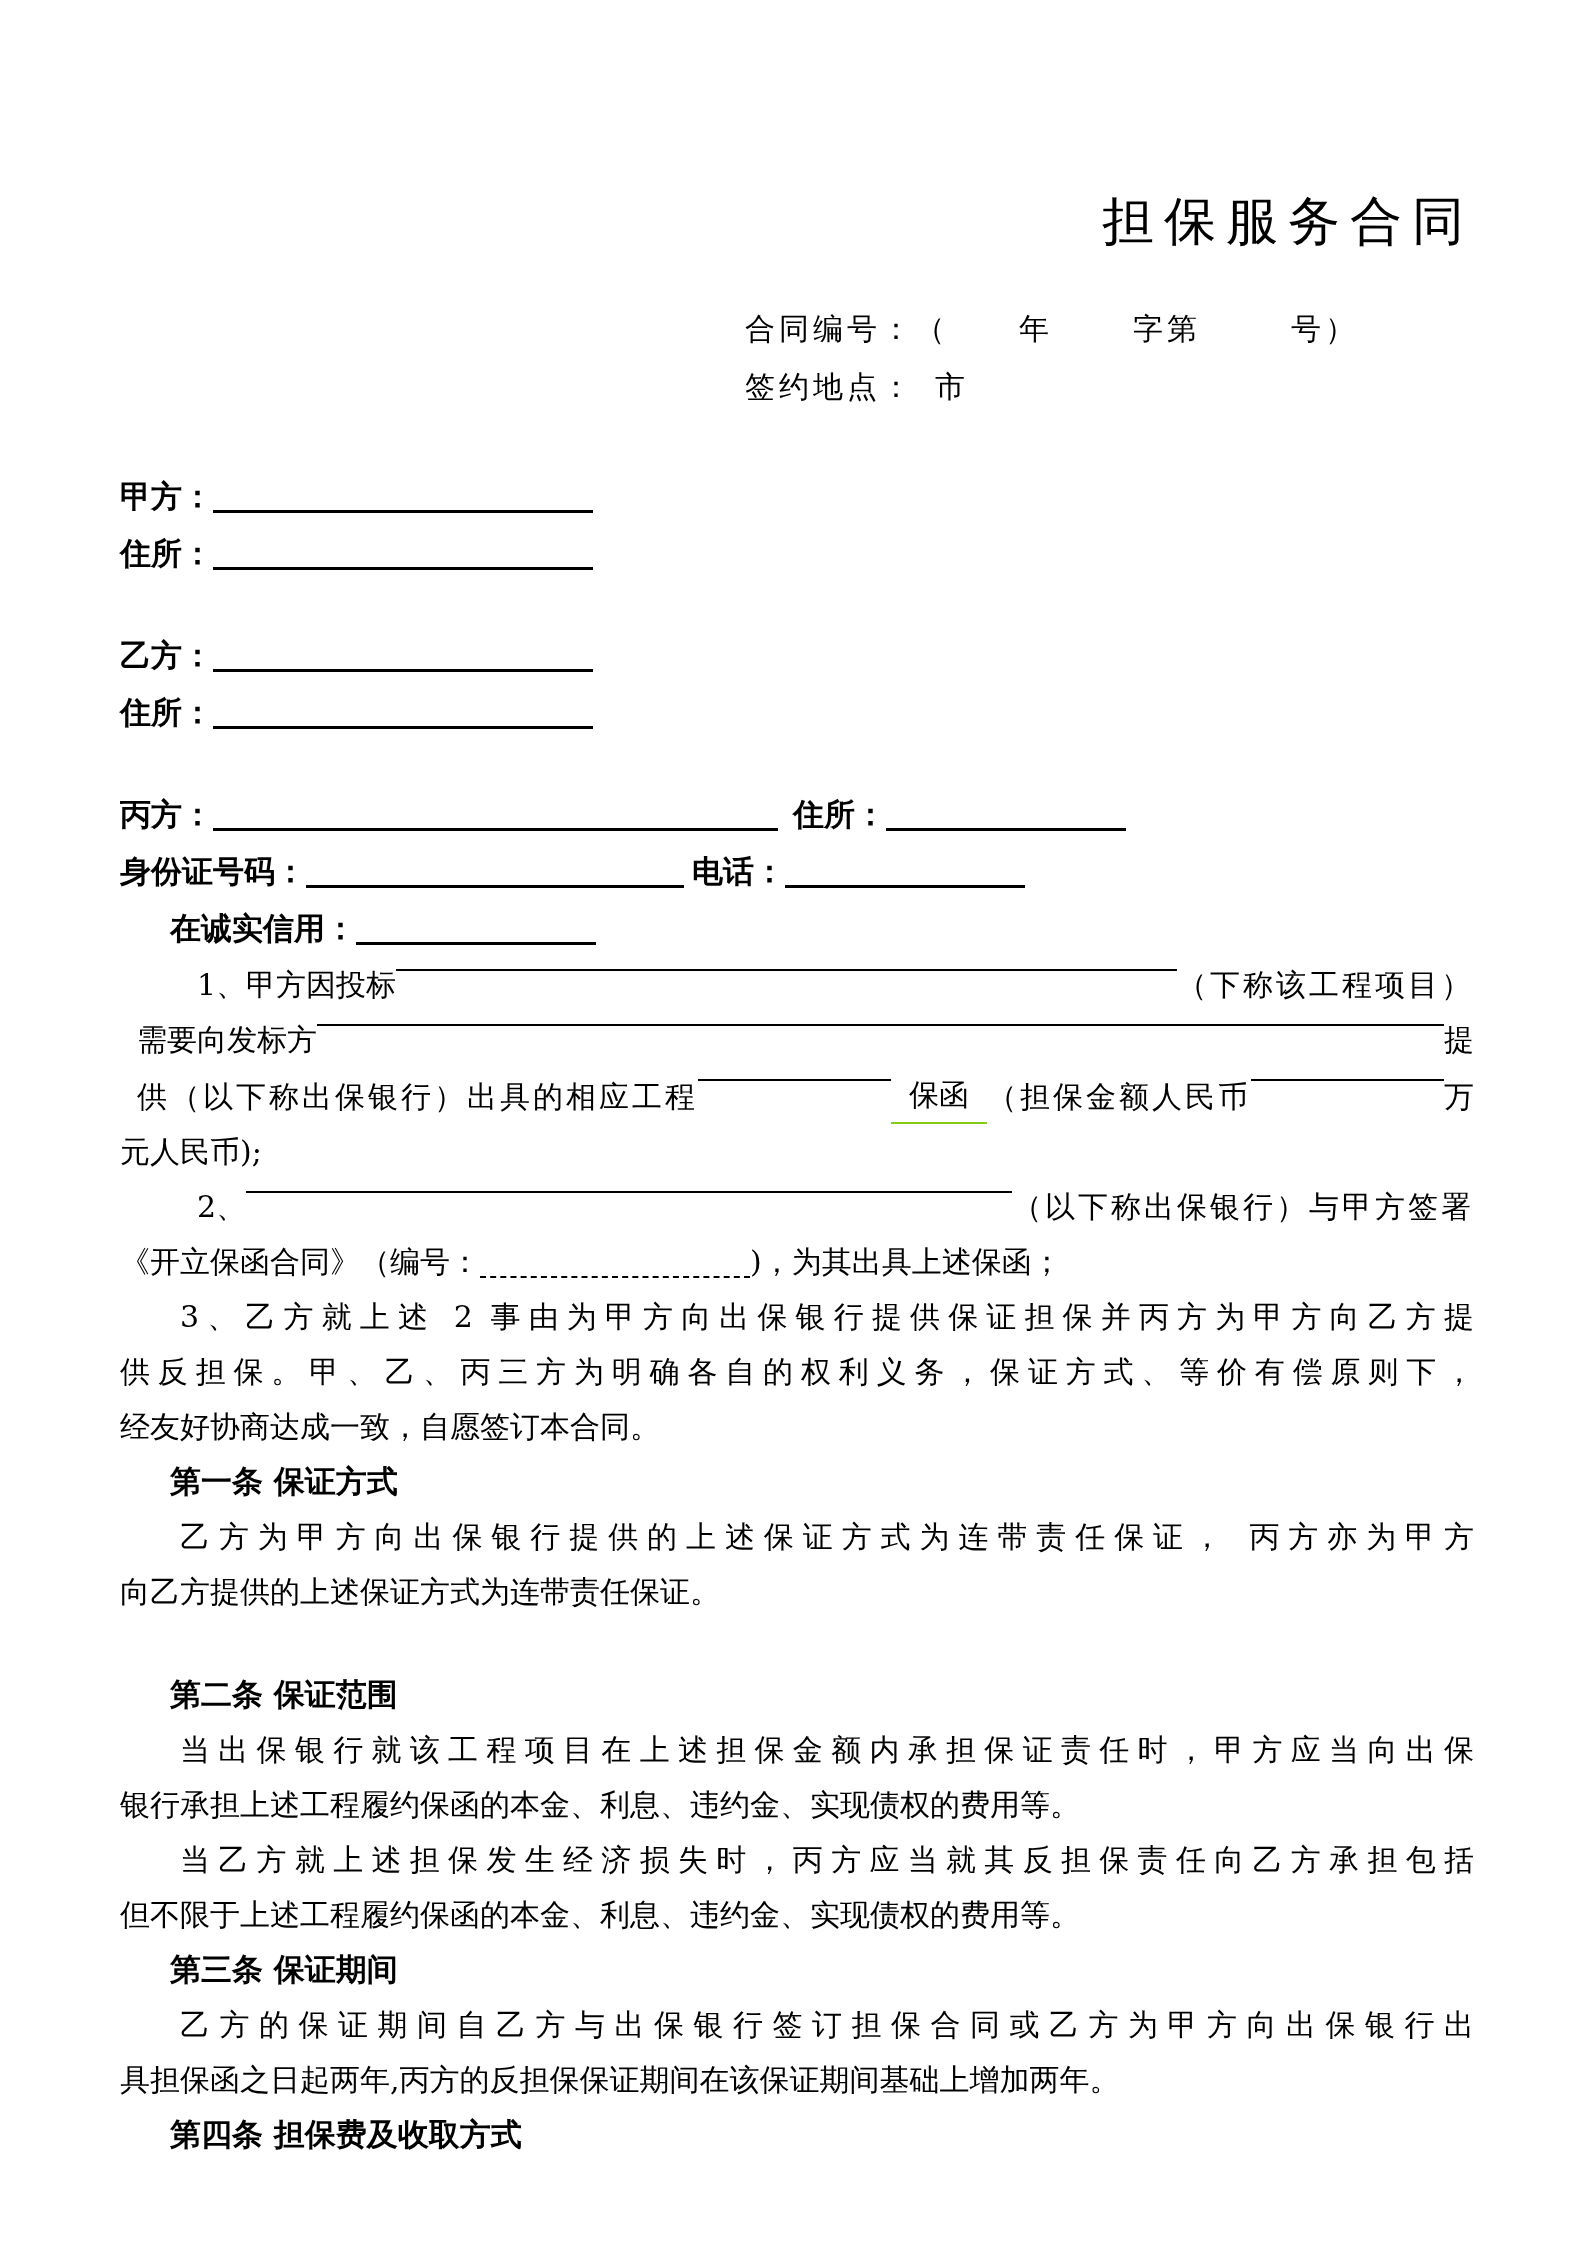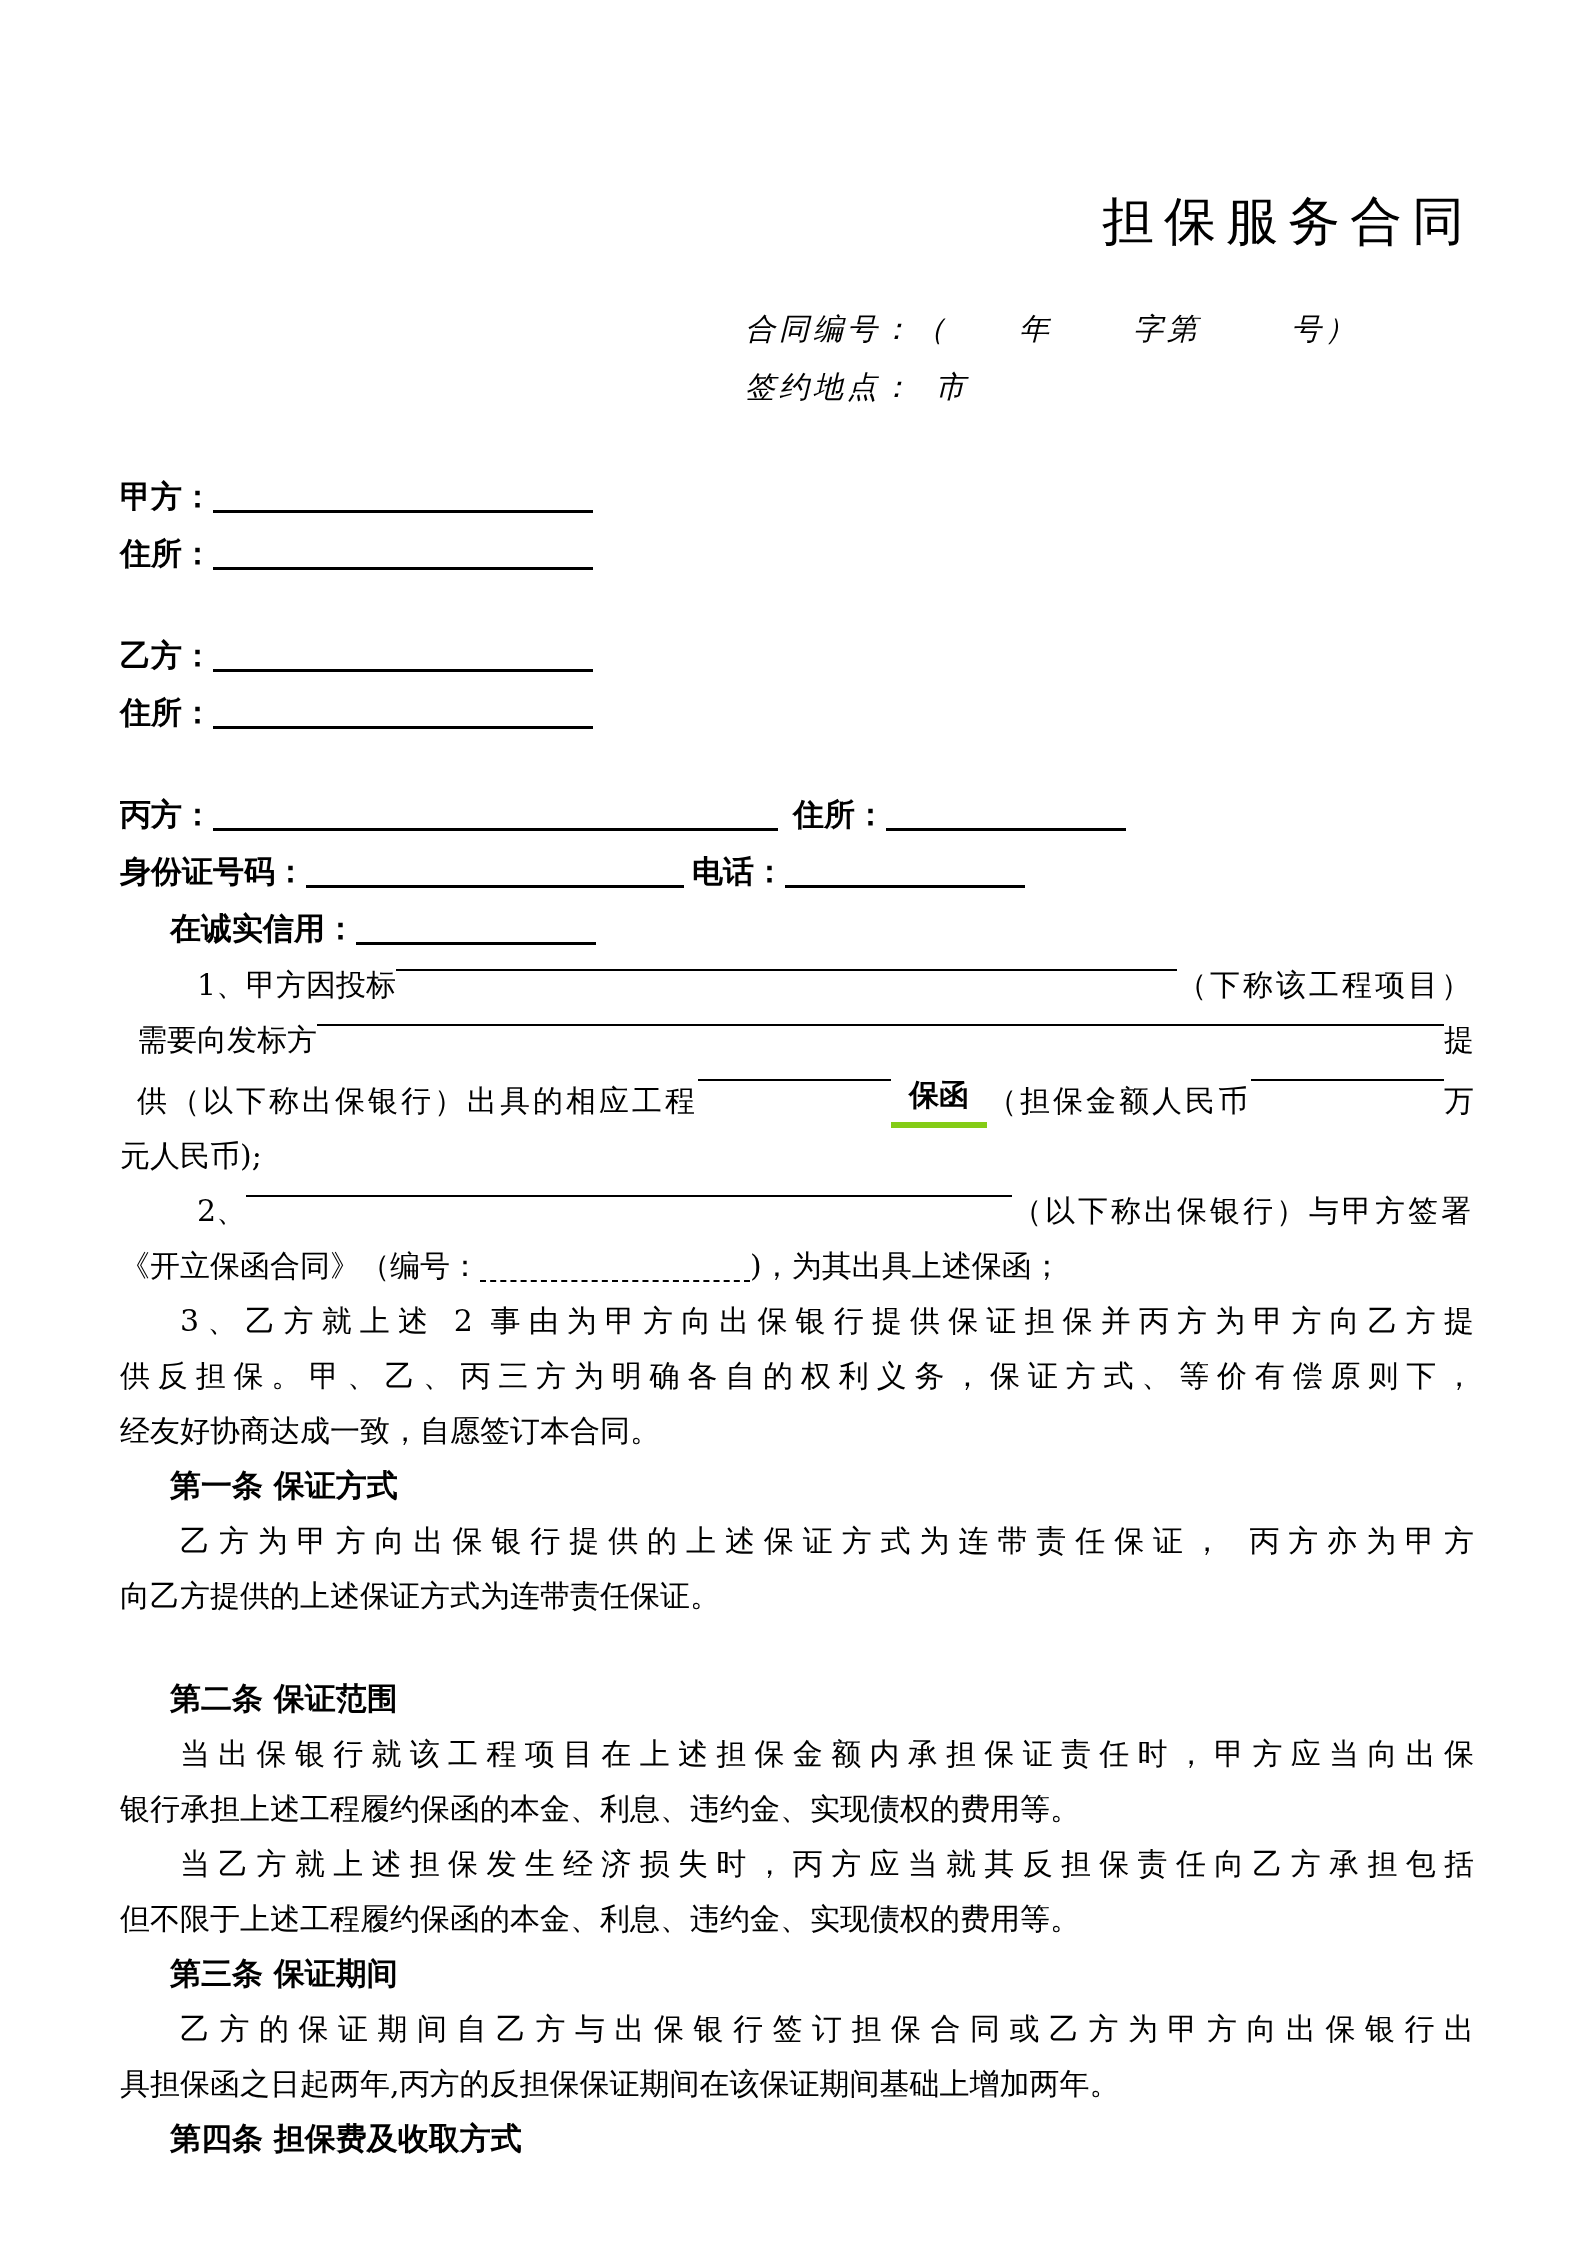--- a/index.html
+++ b/index.html
@@ -12,41 +12,41 @@
     overflow:hidden;
     font-family:"DejaVu Serif","Liberation Serif",serif;
   }
   .title{
     margin-top:190px;
     text-align:right;
     font-size:52px;line-height:62px;
     font-weight:400;letter-spacing:10px;
     white-space:nowrap;
   }
-  .meta{margin-top:48px;margin-left:625px;font-size:30px;line-height:58px;letter-spacing:4px;font-style:italic;}
+  .meta{margin-top:48px;margin-left:625px;font-size:30px;line-height:58px;letter-spacing:4px;}
   .meta-line{white-space:nowrap;}
   .gap{display:inline-block;height:10px;}
   .g70{width:70px;} .g80{width:80px;} .g90{width:90px;} .g20{width:20px;}
 
   .party{margin-top:52px;font-family:"DejaVu Sans","Liberation Sans",sans-serif;font-weight:700;font-size:31px;line-height:57px;}
   .party-line{white-space:nowrap;}
   .blank{display:inline-block;height:12px;border-bottom:3px solid #000;margin-bottom:-6px;}
   .w380{width:380px;} .w565{width:565px;margin-right:15px;} .w378{width:378px;margin-right:8px;} .w240{width:240px;}
   .sp45{height:45px;} .sp48{height:48px;}
 
   .reason{padding-left:50px;}
 
   .body{font-size:30px;line-height:55px;}
   .bline{white-space:nowrap;}
   .indent{padding-left:60px;}
   .just{text-align:justify;text-align-last:justify;white-space:normal;}
   .fline{display:flex;align-items:flex-end;margin-left:17px;}
   .fline .txt{white-space:nowrap;flex:0 0 auto;}
   .bgrow{flex:1 1 60px;border-bottom:2px solid #000;height:12px;margin-bottom:-6px;align-self:baseline;}
-  .onblank{border-bottom:6px solid #84cc16;padding:0 18px;white-space:nowrap;font-weight:bold;}
+  .onblank{border-bottom:2px solid #84cc16;padding:0 18px;white-space:nowrap;}
   .bdash{display:inline-block;width:270px;height:12px;border-bottom:2px dashed #000;margin-bottom:-6px;}
   .ls3{letter-spacing:3px;}
 
   .art-heading{
     font-family:"DejaVu Sans","Liberation Sans",sans-serif;
     font-weight:700;font-size:31px;line-height:55px;
     padding-left:50px;white-space:nowrap;
   }
 </style>
 </head>

